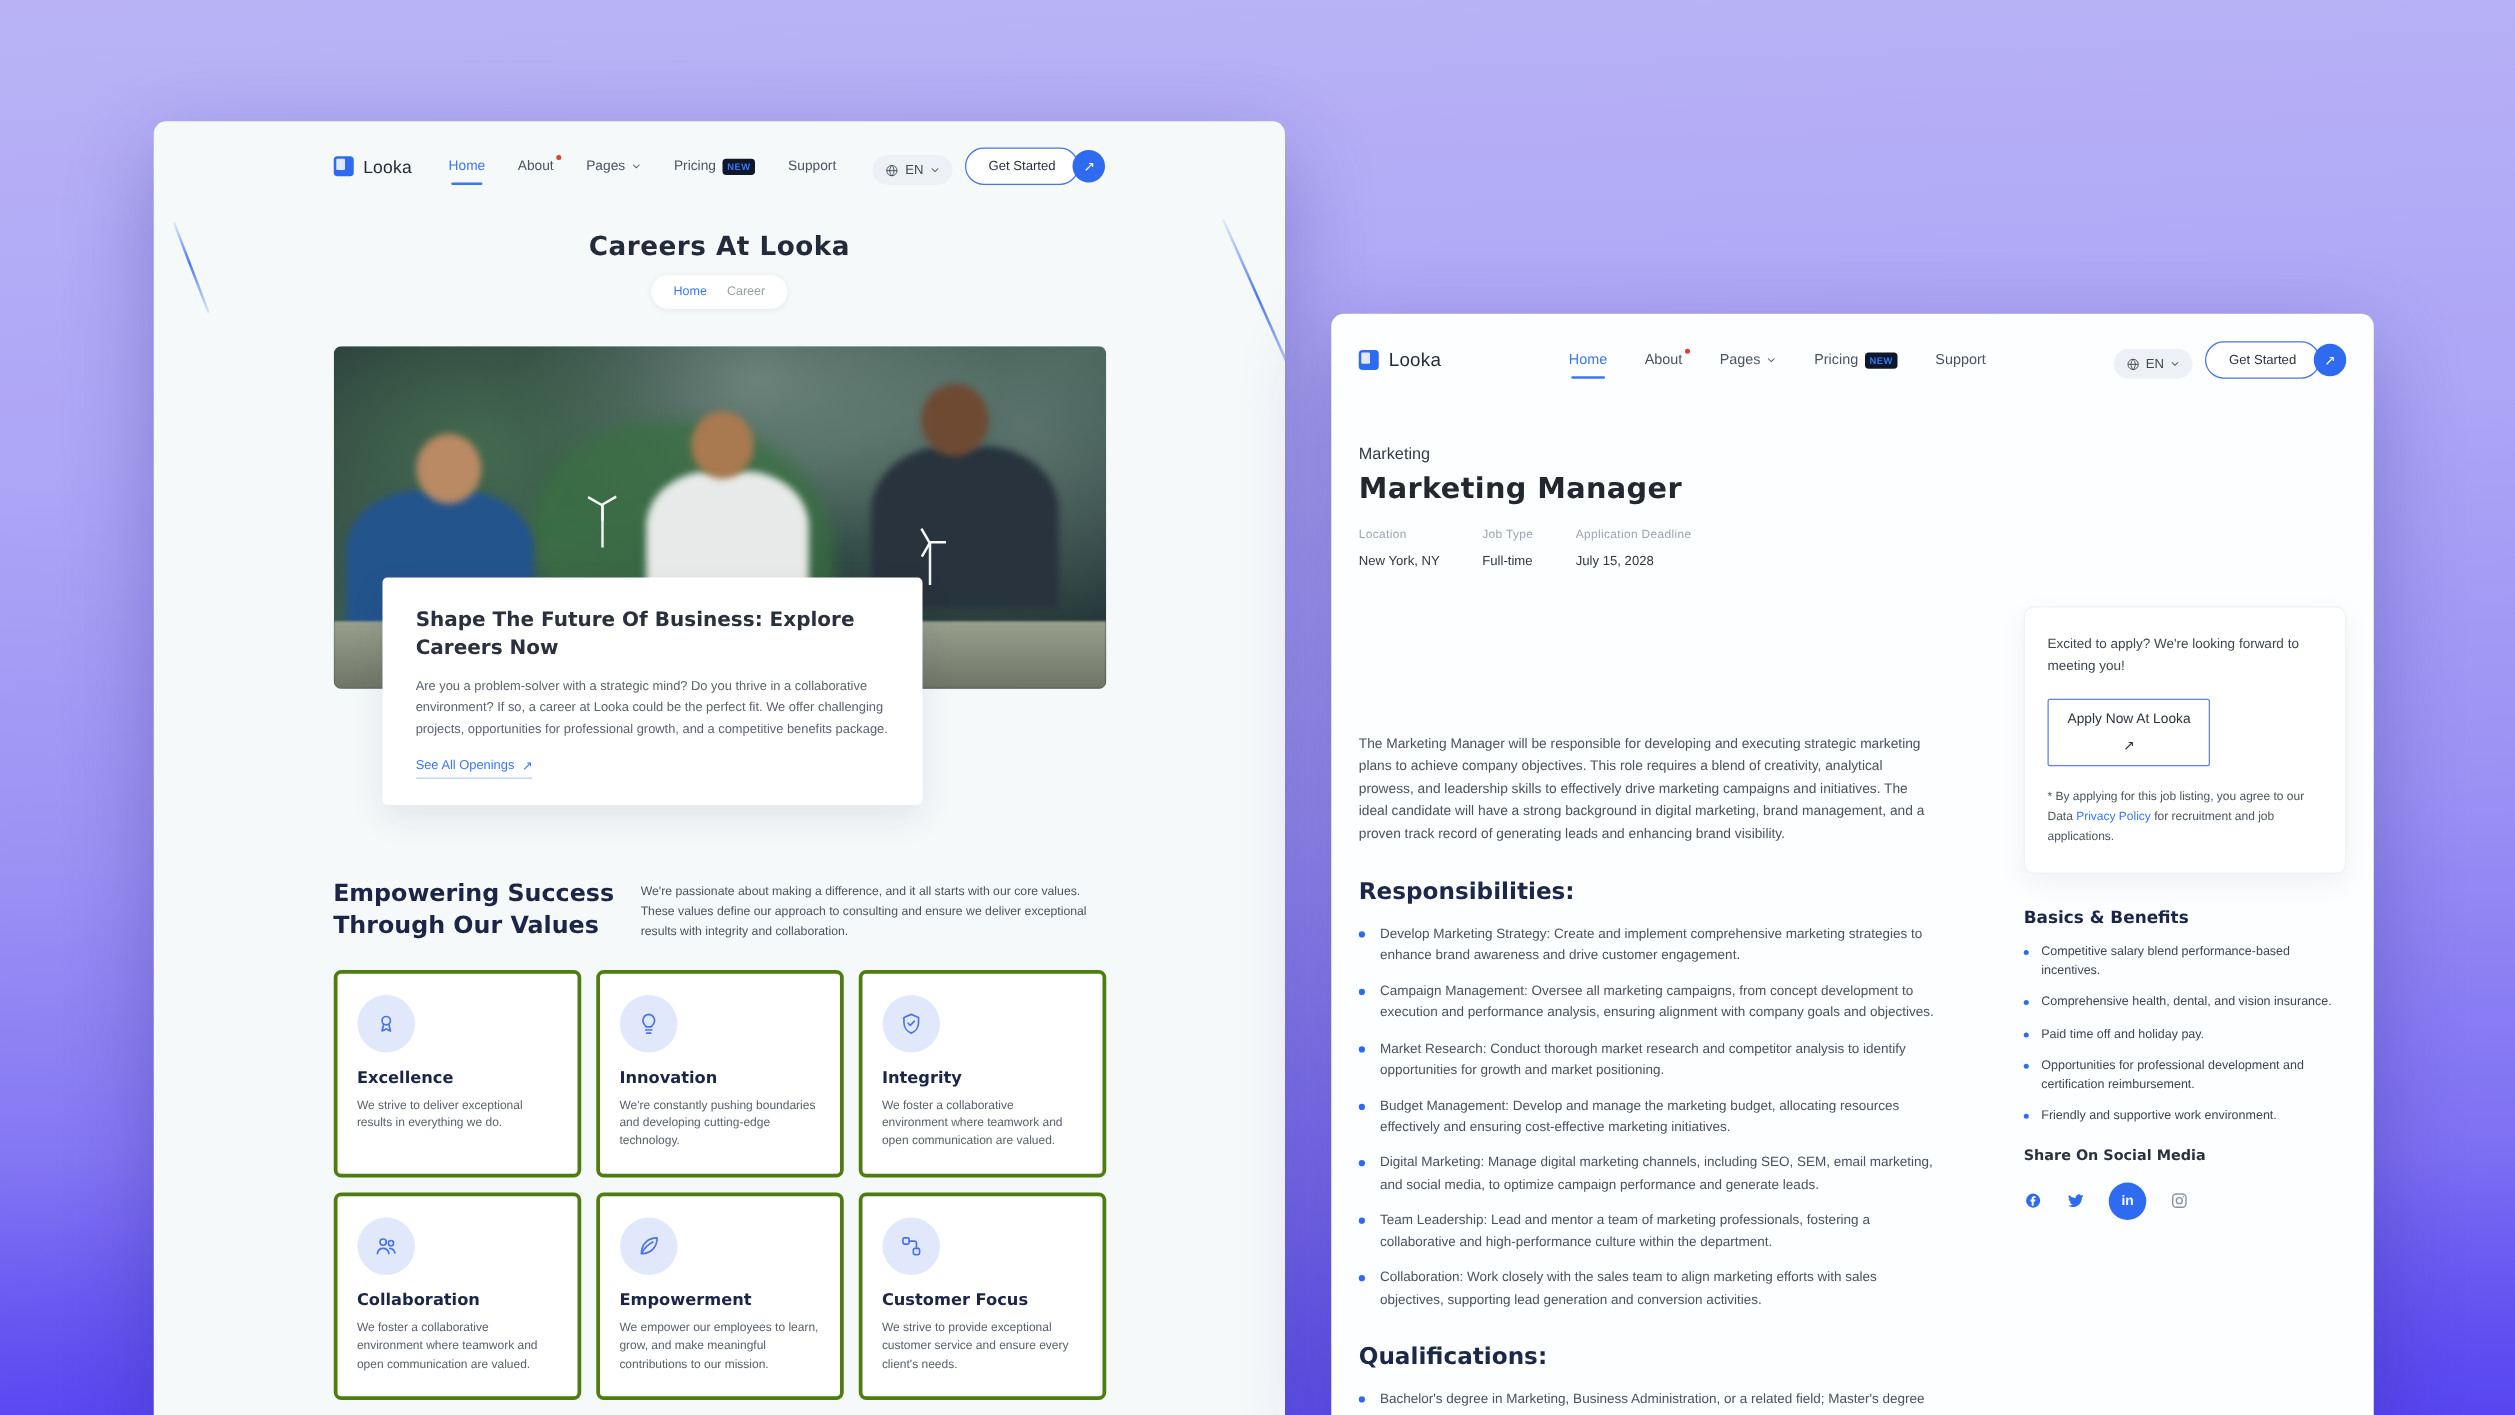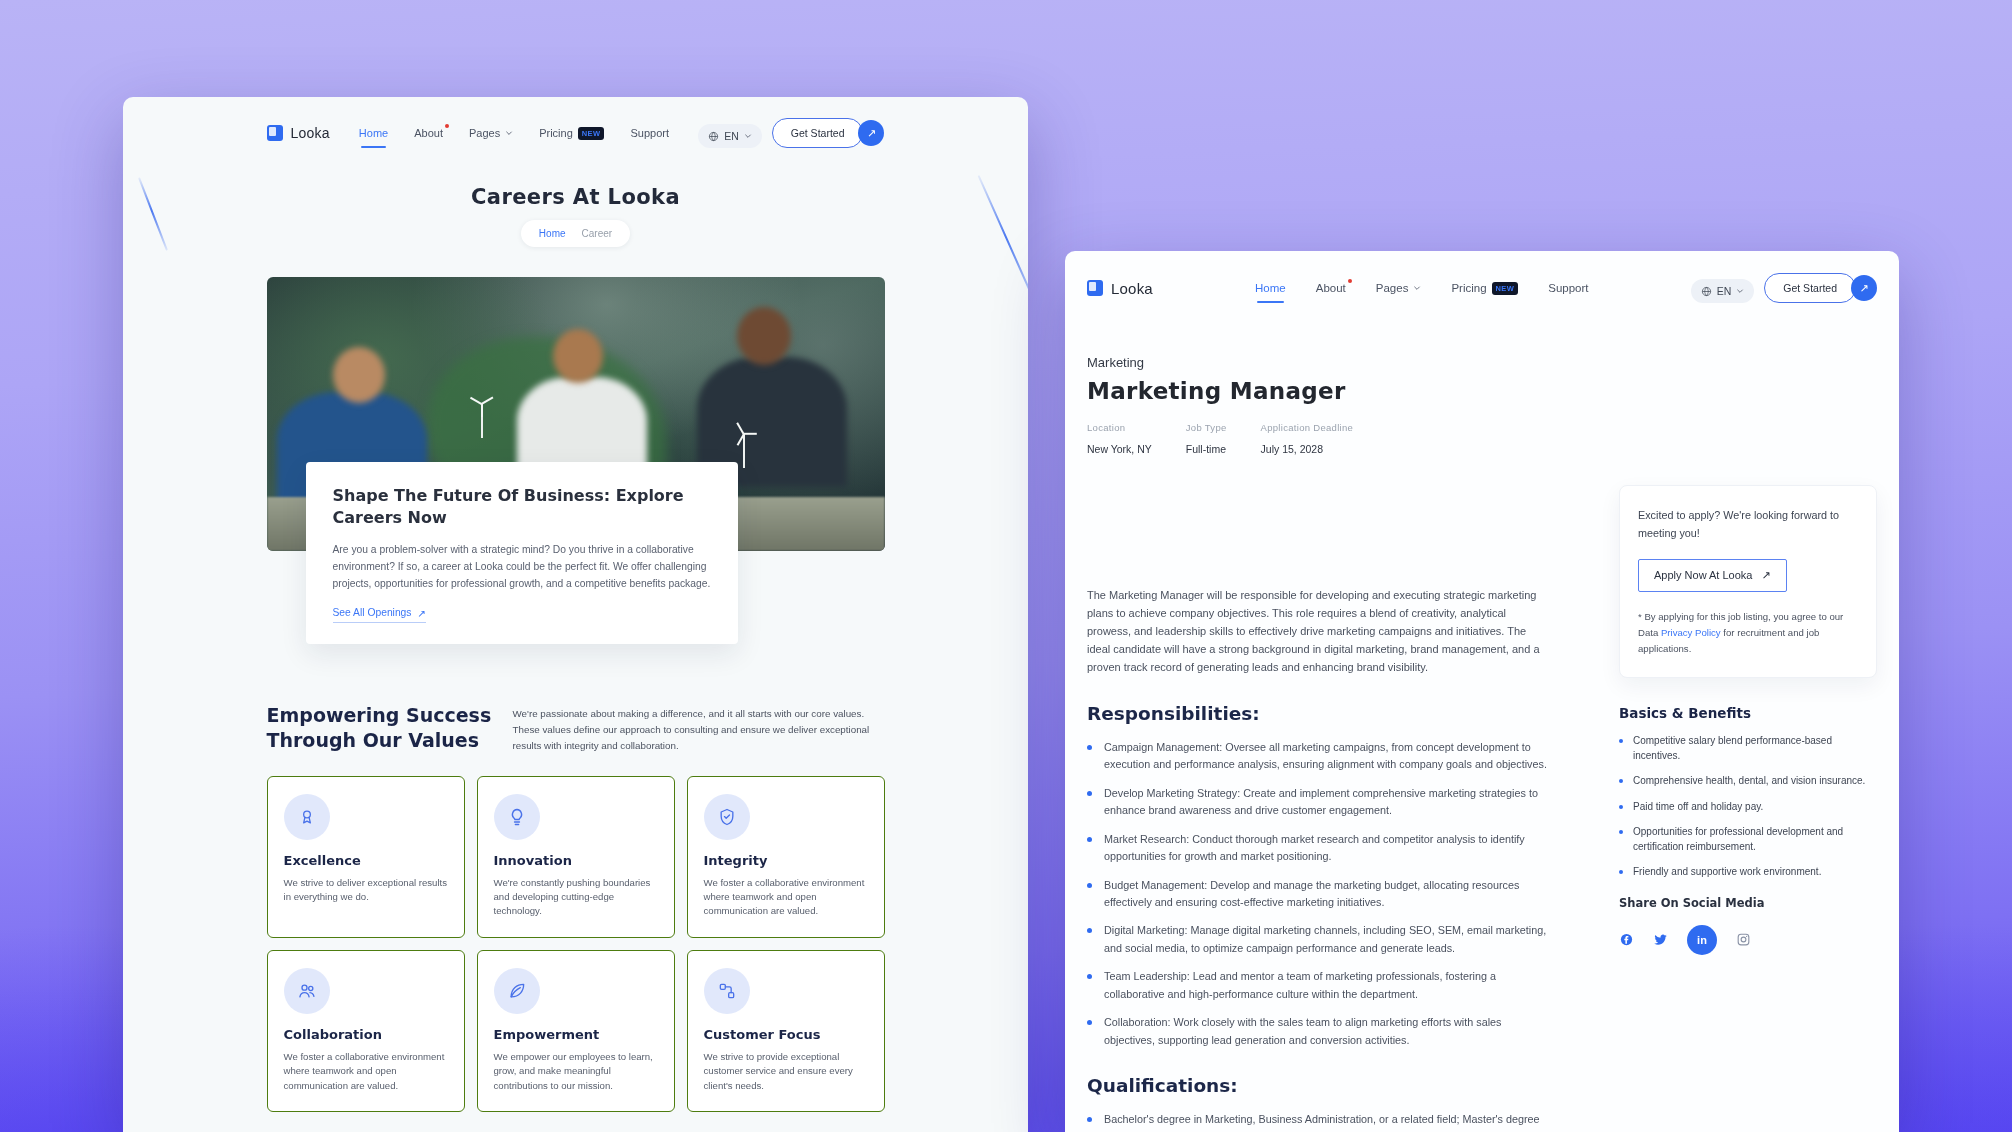--- a/index.html
+++ b/index.html
@@ -89,21 +89,21 @@
                   font-family:"DejaVu Sans", sans-serif; }
   .hero-card p { margin-top:11px; font-size:10.3px; line-height:1.68; color:#5a6170; }
   .hero-link { display:inline-flex; gap:6px; align-items:center; margin-top:14px; font-size:10.3px;
                color:#3b76f6; border-bottom:1px solid #b9cdf8; padding-bottom:3px; cursor:pointer; }
 
   .values-head { margin-top:86px; display:flex; justify-content:space-between; }
   .values-head h3 { width:250px; font-size:19px; line-height:1.32; font-weight:600; color:#1b2547;
                     font-family:"DejaVu Sans", sans-serif; }
   .values-head p { width:378px; font-size:9.8px; line-height:1.62; color:#4c5361; margin-top:3px; }
   .vgrid { margin-top:22px; display:grid; grid-template-columns:repeat(3,1fr); gap:12px; }
-  .vcard { background:#fff; border:1px solid #4d7c0f; border-radius:6px; padding:17px 16px 18px; min-height:119px; }
+  .vcard { background:#fff; border:3px solid #4d7c0f; border-radius:6px; padding:17px 16px 18px; min-height:119px; }
   .vicon { width:46px; height:46px; border-radius:50%; background:#e1e8fb; color:#4a72e9;
            display:flex; align-items:center; justify-content:center; margin-bottom:13px; }
   .vicon svg { width:20px; height:20px; }
   .vicon svg * { stroke:currentColor; stroke-width:1.6; fill:none; stroke-linecap:round; stroke-linejoin:round; }
   .vtitle { font-size:13px; font-weight:600; color:#1b2547; font-family:"DejaVu Sans", sans-serif; }
   .vdesc { margin-top:8px; font-size:9.6px; line-height:1.5; color:#59606e; }
 
   
   .rp-inner { padding:0 22px; }
   .panel-right .nav { height:74px; }
@@ -123,21 +123,21 @@
   .blist li { display:flex; gap:12px; margin-bottom:11px; }
   .blist .dot { flex:0 0 5px; width:5px; height:5px; border-radius:50%; background:#2f6bf0; margin-top:6px; }
   .blist .txt { font-size:10.8px; line-height:1.62; color:#4a515f; }
 
   .sidebar { position:absolute; right:0; top:130px; width:258px; }
   .apply-card { background:#fff; border:1px solid #eef1f6; border-radius:8px; padding:20px 18px;
                 box-shadow:0 8px 22px rgba(25,35,70,.06); }
   .apply-text { font-size:10.8px; line-height:1.7; color:#3e4553; }
   .apply-btn { margin-top:16px; display:inline-flex; align-items:center; gap:9px;
                border:1px solid #5b82f2; background:#fff; border-radius:2px; padding:9px 15px;
-               font-size:11px; color:#2b3240; cursor:pointer; font-family:inherit; }
+               font-size:11px; color:#2b3240; cursor:pointer; font-family:inherit;flex-direction:column; }
   .apply-note { margin-top:17px; font-size:9.6px; line-height:1.68; color:#4c5361; }
   .link-blue { color:#3b76f6; cursor:pointer; }
   .benefits-title { margin-top:27px; font-size:13.5px; font-weight:700; color:#1b2547;
                     font-family:"DejaVu Sans", sans-serif; }
   .benefits-list { margin-top:13px; list-style:none; }
   .benefits-list li { display:flex; gap:10px; margin-bottom:11px; }
   .benefits-list .dot { flex:0 0 4px; width:4px; height:4px; border-radius:50%; background:#2f6bf0; margin-top:5px; }
   .benefits-list .txt { font-size:10px; line-height:1.45; color:#3e4553; }
   .share-title { margin-top:16px; font-size:11.5px; font-weight:700; color:#2a3140;
                  font-family:"DejaVu Sans", sans-serif; }
@@ -387,25 +387,25 @@
             <div class="meta-value">July 15, 2028</div>
           </div>
         </div>
 
         <p class="job-desc">The Marketing Manager will be responsible for developing and executing strategic marketing plans to achieve company objectives. This role requires a blend of creativity, analytical prowess, and leadership skills to effectively drive marketing campaigns and initiatives. The ideal candidate will have a strong background in digital marketing, brand management, and a proven track record of generating leads and enhancing brand visibility.</p>
 
         <h2 class="sec-title">Responsibilities:</h2>
         <ul class="blist">
           <li>
               <span class="dot"></span>
+              <span class="txt">Develop Marketing Strategy: Create and implement comprehensive marketing strategies to enhance brand awareness and drive customer engagement.</span>
+            </li>
+          <li>
+              <span class="dot"></span>
               <span class="txt">Campaign Management: Oversee all marketing campaigns, from concept development to execution and performance analysis, ensuring alignment with company goals and objectives.</span>
-            </li>
-          <li>
-              <span class="dot"></span>
-              <span class="txt">Develop Marketing Strategy: Create and implement comprehensive marketing strategies to enhance brand awareness and drive customer engagement.</span>
             </li>
           <li>
               <span class="dot"></span>
               <span class="txt">Market Research: Conduct thorough market research and competitor analysis to identify opportunities for growth and market positioning.</span>
             </li>
           <li>
               <span class="dot"></span>
               <span class="txt">Budget Management: Develop and manage the marketing budget, allocating resources effectively and ensuring cost-effective marketing initiatives.</span>
             </li>
           <li>

